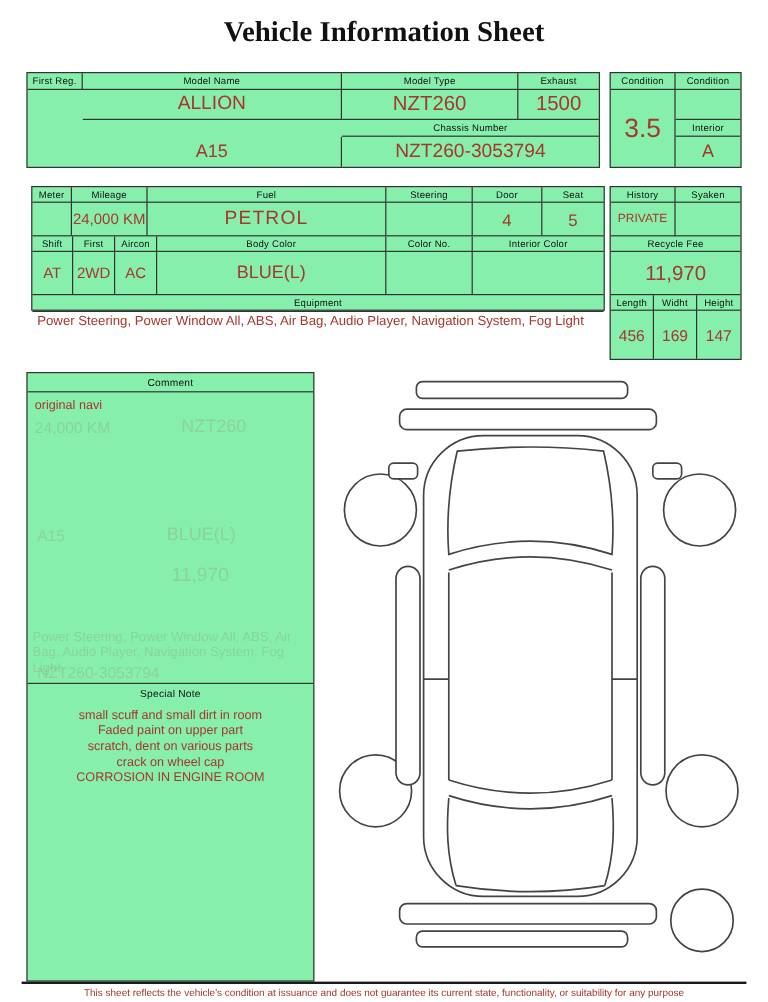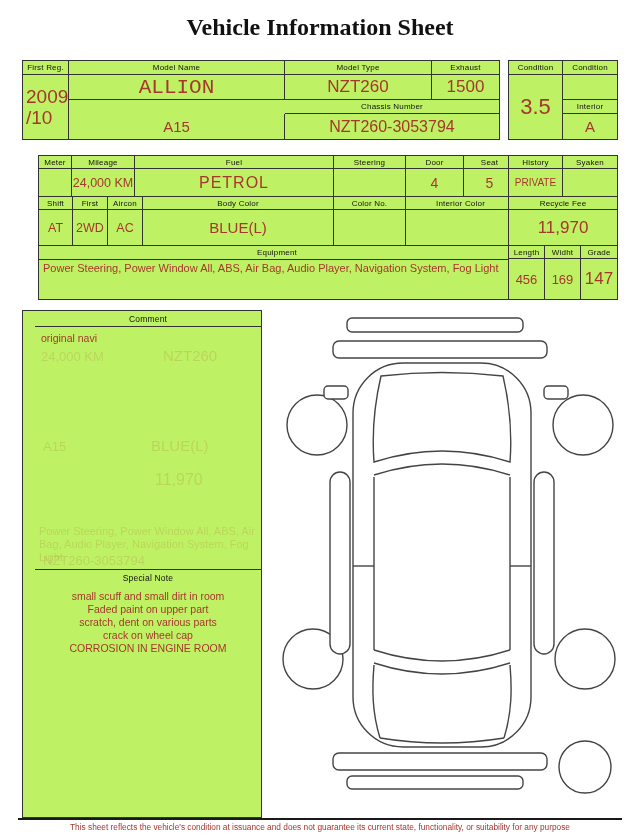--- a/index.html
+++ b/index.html
@@ -6,21 +6,21 @@
   html,body { background:#fff; }
   .page {
     position: relative; width: 640px; height: 835px; background: #fff;
     font-family: "Liberation Sans", sans-serif; overflow: hidden;
     --red:#a6372c; --bd:#333;
   }
   .title {
     position:absolute; top:14px; left:0; width:640px; text-align:center;
     font-family:"Liberation Serif", serif; font-weight:700; font-size:24px; color:#111;
   }
-  .box { position:absolute; border:1px solid var(--bd); background:#bef264; }
+  .box { position:absolute; border:1px solid var(--bd); background:#86efac; }
   .br { border-right:1px solid var(--bd); }
   .bb { border-bottom:1px solid var(--bd); }
   .bt { border-top:1px solid var(--bd); }
   .hdr { font-size:8px; color:#111; display:flex; align-items:center; justify-content:center; letter-spacing:.2px; overflow:hidden; }
   .val { color:var(--red); display:flex; align-items:center; justify-content:center; overflow:hidden; }
   .g { display:grid; width:100%; height:100%; }
   .g1 { grid-template-columns:46px 216px 147px 1fr; grid-template-rows:14px 25px 14px 1fr; }
   .g2 { grid-template-columns:54px 1fr; grid-template-rows:14px 25px 14px 1fr; }
   .rowA { display:grid; grid-template-columns:33px 63px 199px 72px 58px 1fr; grid-template-rows:13px 1fr; height:41px; border-bottom:1px solid var(--bd); }
   .rowB { display:grid; grid-template-columns:34px 35px 35px 191px 72px 1fr; grid-template-rows:13px 1fr; height:49px; border-bottom:1px solid var(--bd); }
@@ -38,46 +38,42 @@
 
   <div class="title">Vehicle Information Sheet</div>
 
   <div class="box" style="left:22px; top:60px; width:478px; height:80px;">
     <div class="g g1">
       <div class="hdr br bb" style="grid-area:1/1/2/2">First Reg.</div>
       <div class="hdr br bb" style="grid-area:1/2/2/3">Model Name</div>
       <div class="hdr br bb" style="grid-area:1/3/2/4">Model Type</div>
       <div class="hdr bb" style="grid-area:1/4/2/5">Exhaust</div>
 
-      <div class="val br" style="grid-area:2/1/5/2; flex-direction:column; align-items:flex-start; padding-left:3px; font-size:19px; line-height:21px;">
-        <span>2009</span>
-        <span>/10</span>
-      </div>
-      <div class="val br bb" style="grid-area:2/2/3/3; font-size:21px;font-family:Liberation Mono, monospace;">ALLION</div>
+      <div class="val br bb" style="grid-area:2/2/3/3; font-size:16px;">ALLION</div>
       <div class="val br bb" style="grid-area:2/3/3/4; font-size:17px;">NZT260</div>
       <div class="val bb" style="grid-area:2/4/3/5; font-size:17px;">1500</div>
 
       <div class="hdr bb" style="grid-area:3/3/4/5">Chassis Number</div>
       <div class="val br" style="grid-area:4/2/5/3; font-size:15px;">A15</div>
       <div class="val" style="grid-area:4/3/5/5; font-size:16px;">NZT260-3053794</div>
     </div>
   </div>
 
   <div class="box" style="left:508px; top:60px; width:110px; height:80px;">
     <div class="g g2">
       <div class="hdr br bb" style="grid-area:1/1/2/2">Condition</div>
       <div class="hdr bb" style="grid-area:1/2/2/3">Condition</div>
       <div class="val br" style="grid-area:2/1/5/2; font-size:22px;">3.5</div>
       <div class="val bb" style="grid-area:2/2/3/3; font-size:14px;"></div>
       <div class="hdr bb" style="grid-area:3/2/4/3">Interior</div>
       <div class="val" style="grid-area:4/2/5/3; font-size:15px;">A</div>
     </div>
   </div>
 
-  <div class="box" style="left:38px; top:155px; width:478px; height:145px;">
+  <div class="box" style="left:26px; top:155px; width:478px; height:104px;">
     <div class="rowA">
       <div class="hdr br bb">Meter</div>
       <div class="hdr br bb">Mileage</div>
       <div class="hdr br bb">Fuel</div>
       <div class="hdr br bb">Steering</div>
       <div class="hdr br bb">Door</div>
       <div class="hdr bb">Seat</div>
       <div class="val br"></div>
       <div class="val br" style="font-size:12.5px;">24,000 KM</div>
       <div class="val br" style="font-size:16px; letter-spacing:1px;">PETROL</div>
@@ -108,30 +104,30 @@
       <div class="hdr br bb" style="grid-area:1/1/2/2">History</div>
       <div class="hdr bb" style="grid-area:1/2/2/3">Syaken</div>
       <div class="val br bb" style="grid-area:2/1/3/2; font-size:10px;">PRIVATE</div>
       <div class="val bb" style="grid-area:2/2/3/3; font-size:10px;"></div>
       <div class="hdr bb" style="grid-area:3/1/4/3">Recycle Fee</div>
       <div class="val bb" style="grid-area:4/1/5/3; font-size:17px;">11,970</div>
       <div style="grid-area:5/1/6/3">
         <div class="g4">
           <div class="hdr br bb">Length</div>
           <div class="hdr br bb">Widht</div>
-          <div class="hdr bb">Grade</div>
+          <div class="hdr bb">Height</div>
           <div class="val br" style="font-size:13px;">456</div>
           <div class="val br" style="font-size:13px;">169</div>
-          <div class="val" style="font-size:17px;">147</div>
+          <div class="val" style="font-size:13px;">147</div>
         </div>
       </div>
     </div>
   </div>
 
-  <div class="box" style="left:22px; top:310px; width:240px; height:508px; display:flex; flex-direction:column;padding-left:12px;">
+  <div class="box" style="left:22px; top:310px; width:240px; height:508px; display:flex; flex-direction:column;">
     <div class="hdr bb" style="height:16px; font-size:8.5px;">Comment</div>
     <div style="height:242px; position:relative; padding:5px 6px;">
       <div class="redtext">original navi</div>
 
       <div>
         <div class="ghost" style="left:6px; top:22px; font-size:13px;">24,000 KM</div>
         <div class="ghost" style="left:128px; top:20px; font-size:15px;">NZT260</div>
         <div class="ghost" style="left:8px; top:112px; font-size:13px;">A15</div>
         <div class="ghost" style="left:116px; top:110px; font-size:15px;">BLUE(L)</div>
         <div class="ghost" style="left:120px; top:144px; font-size:16px;">11,970</div>

